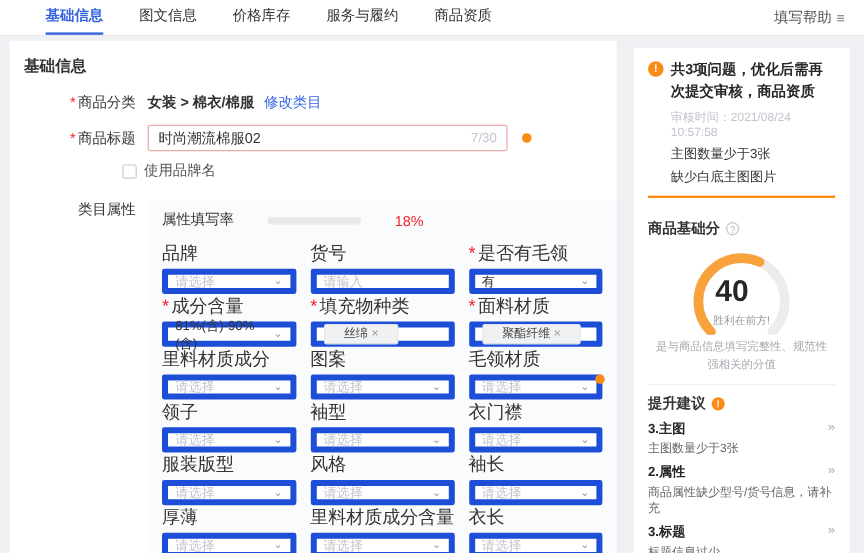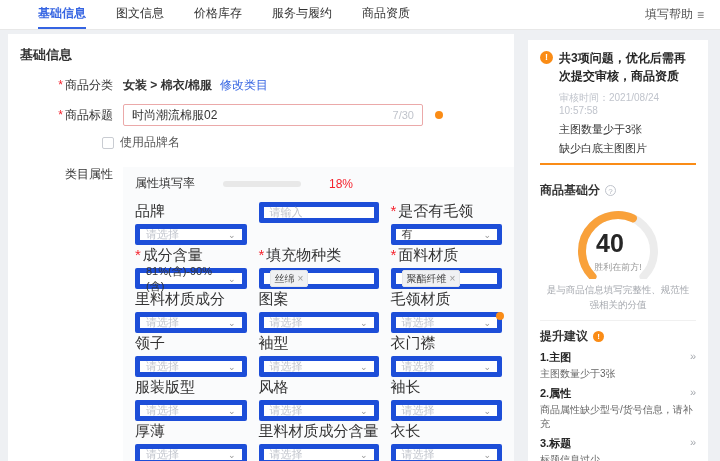--- a/index.html
+++ b/index.html
@@ -43,21 +43,21 @@
   .rate-fill { width:18%; height:100%; border-radius:3px; background:#f5222d; }
   .rate-val { color:#f5222d; font-size:12px; }
 
   .grid { display:grid; grid-template-columns:repeat(3,1fr); column-gap:12px; row-gap:6px; }
   .cell { height:38px; }
   .cell-label { font-size:15px; color:#333; margin-bottom:3px; white-space:nowrap; }
   .select,.inputbox,.tagbox { height:21px; border:5px solid #1d4ed8; border-radius:2px; background:#fff; display:flex; align-items:center; padding:0 6px; font-size:11px; }
   .ph { color:#c0c4cc; }
   .val { color:#333; }
   .chev { margin-left:auto; color:#999; font-size:9px; }
-  .tag { background:#f0f1f3; border:1px solid #e4e6e9; border-radius:2px; padding:0 4px; font-size:10px; color:#444; display:inline-flex; align-items:center; gap:3px; line-height:15px; }
+  .tag { background:#f0f1f3; border:1px solid #e4e6e9; border-radius:2px; padding:0 16px; font-size:10px; color:#444; display:inline-flex; align-items:center; gap:3px; line-height:15px; }
   .tag .x { color:#999; font-size:10px; cursor:pointer; }
   .attr-side-dot { position:absolute; right:10px; top:278px; width:8px; height:8px; border-radius:50%; background:#fa8c16; }
 
   
   .audit { padding:9px 12px 8px 12px; }
   .audit-head { display:flex; gap:6px; }
   .circle-warn { width:13px; height:13px; min-width:13px; border-radius:50%; background:#fa8c16; color:#fff; font-size:9px; font-weight:bold; text-align:center; line-height:13px; margin-top:2px; }
   .audit-title { font-size:12px; font-weight:bold; line-height:1.5; color:#262626; }
   .audit-time { margin:6px 0 4px 19px; color:#c0c4cc; font-size:10px; }
   .audit-issue { margin-left:19px; font-size:11px; color:#333; line-height:1.7; }
@@ -133,20 +133,21 @@
         </div>
         <div class="grid">
             <div class="cell">
               <div class="cell-label">品牌</div>
               <div class="select">
                 <span class="ph">请选择</span>
                 <span class="chev">⌄</span>
               </div>
             </div>
             <div class="cell">
+              <div class="cell-label">货号</div>
               <div class="inputbox">
                 <span class="ph">请输入</span>
               </div>
             </div>
             <div class="cell">
               <div class="cell-label req">是否有毛领</div>
               <div class="select">
                 <span class="val">有</span>
                 <span class="chev">⌄</span>
               </div>
@@ -290,21 +291,21 @@
       </div>
       <div class="score-desc">是与商品信息填写完整性、规范性强相关的分值</div>
 
       <div class="suggest">
         <div class="suggest-head">
           <span class="suggest-title">提升建议</span>
           <span class="circle-warn-sm">!</span>
         </div>
         <div class="sg-item">
           <div class="sg-item-name">
-              <span>1.主图</span>
+              <span>3.主图</span>
               <span class="sg-arrow">»</span>
             </div>
           <div class="sg-item-desc">主图数量少于3张</div>
         </div>
         <div class="sg-item">
           <div class="sg-item-name">
               <span>2.属性</span>
               <span class="sg-arrow">»</span>
             </div>
           <div class="sg-item-desc">商品属性缺少型号/货号信息，请补充</div>

